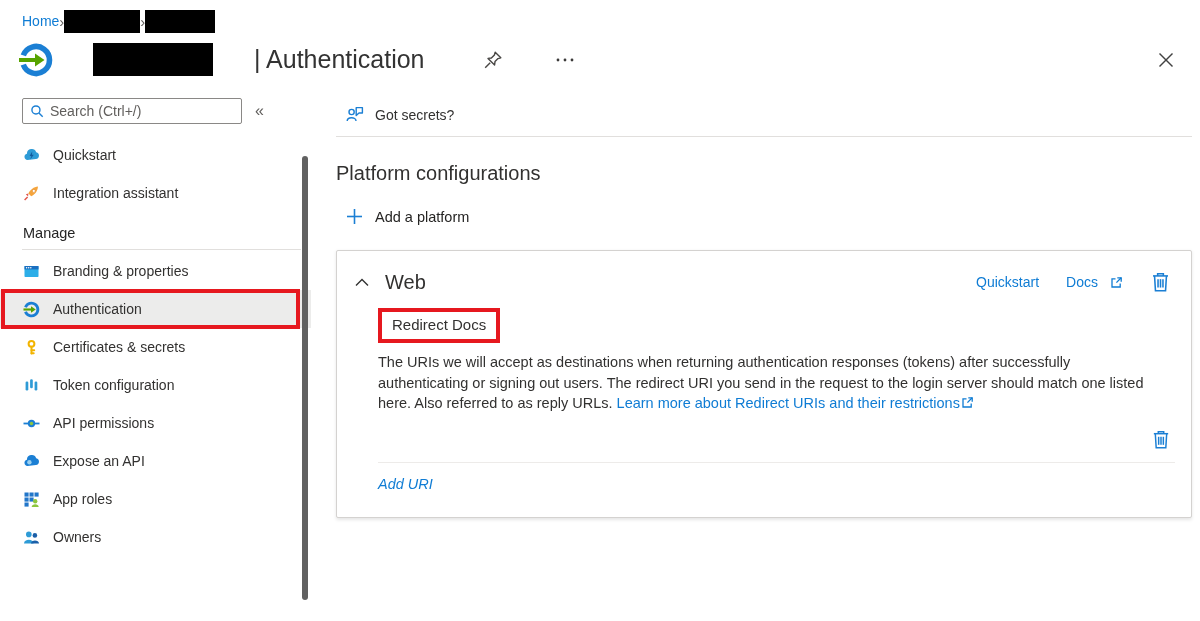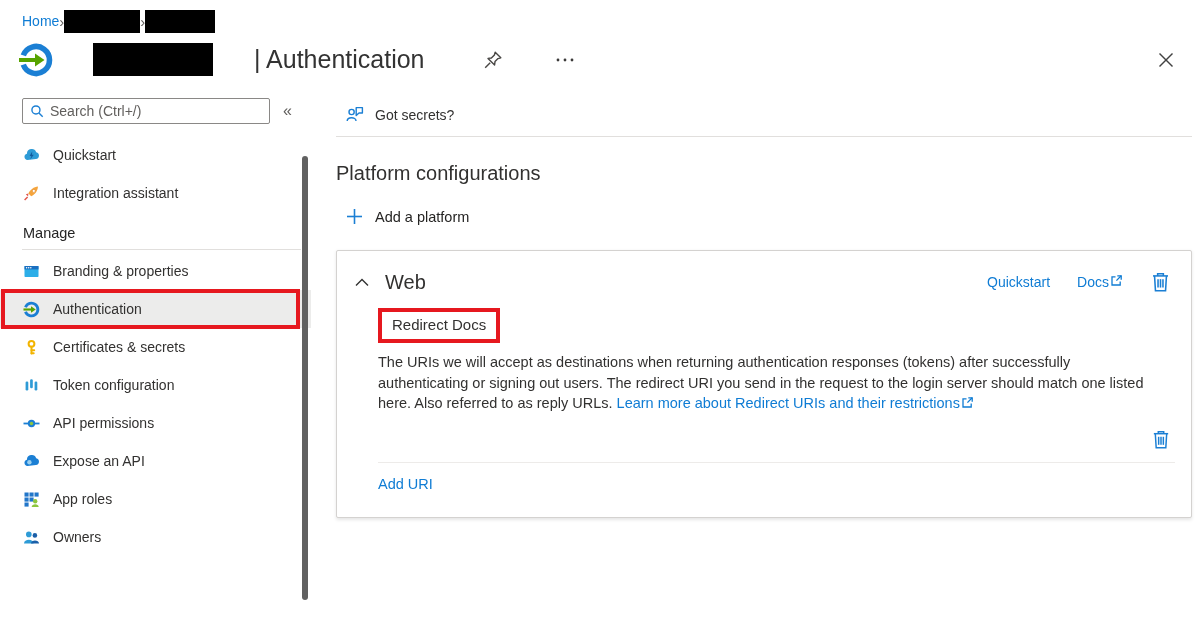--- a/index.html
+++ b/index.html
@@ -22,21 +22,21 @@
   .pin-btn { margin-left: 24px; }
   .more-btn { margin-left: 16px; }
   .close-btn { margin-left: auto; }
 
   
   .content { display: flex; margin-top: 12px; height: 523px; }
 
   
   .sidebar { width: 311px; flex: 0 0 auto; position: relative; padding-top: 8px; }
   .search-row { display: flex; align-items: center; margin-left: 22px; gap: 13px; }
-  .searchbox { width: 248px; height: 26px; border: 1px solid #8a8886; border-radius: 2px;
+  .searchbox { width: 220px; height: 26px; border: 1px solid #8a8886; border-radius: 2px;
     display: flex; align-items: center; padding: 0 7px; gap: 6px; background: #fff; }
   .searchbox input { border: none; outline: none; flex: 1; font-size: 14px; font-family: inherit; color: #323130; background: transparent; }
   .searchbox input::placeholder { color: #605e5c; }
   .collapse-glyph { font-size: 16px; color: #605e5c; cursor: pointer; background: none; border: none; }
 
   nav { margin-top: 12px; }
   .nav-item { height: 38px; display: flex; align-items: center; gap: 13px; padding-left: 23px;
     font-size: 14px; color: #323130; cursor: pointer; position: relative; }
   .nav-item.selected { background: var(--selected-bg); }
   .icn { width: 17px; height: 17px; display: inline-flex; flex: 0 0 auto; }
@@ -57,30 +57,30 @@
   .add-platform { display: inline-flex; align-items: center; gap: 12px; margin: 23px 0 0 0; padding-left: 10px;
     font-size: 14.5px; color: #252423; cursor: pointer; background: none; border: none; font-family: inherit; }
 
   .web-card { margin-top: 21px; border: 1px solid #d4d2d0; border-radius: 2px; background: #fff;
     box-shadow: 0 1.6px 3.6px rgba(0,0,0,.1); padding: 12px 16px 24px 16px; }
   .card-head { display: flex; align-items: center; padding-top: 6px; }
   .card-title { font-size: 20px; font-weight: 400; margin-left: 14px; color: #323130; }
   .spacer { flex: 1; }
   .card-link { color: var(--link-blue); font-size: 14px; text-decoration: none; cursor: pointer; }
   .ql { margin-right: 27px; }
-  .docs-wrap { display: inline-flex; align-items: flex-start; gap: 0; margin-right: 25px; cursor: pointer; }
+  .docs-wrap { display: inline-flex; align-items: center; gap: 11px; margin-right: 25px; cursor: pointer; }
   .trash-btn { margin-right: 2px; }
   .sec-title-box { display: inline-block; margin: 13px 0 0 25px; border: 4px solid var(--annotation-red);
     padding: 4px 10px 6px 10px; font-size: 15px; color: #323130; }
   .card-desc { margin: 9px 14px 0 25px; font-size: 14.5px; line-height: 20.5px; color: #323130; }
   .card-desc a { color: var(--link-blue); text-decoration: none; cursor: pointer; }
   .ext-inline { display: inline-block; vertical-align: -1px; margin-left: 1px; }
   .uri-row { display: flex; justify-content: flex-end; align-items: center; margin: 12px 2px 0 0; height: 28px; }
   .card-divider { border: none; border-top: 1px solid #edebe9; margin: 8px 0 0 25px; }
-  .add-uri { display: inline-block; margin: 13px 0 0 25px; font-size: 14.5px; color: var(--link-blue); text-decoration: none; cursor: pointer; }
+  .add-uri { display: inline-block; margin: 13px 0 0 25px; font-size: 14.5px; color: var(--link-blue); text-decoration: none; cursor: pointer; font-style: italic; }
 </style>
 </head>
 <body>
 
 <div class="breadcrumb">
   <a>Home</a>
   <span class="crumb-sep">›</span>
   <span class="redact c1"></span>
   <span class="crumb-sep">›</span>
   <span class="redact c2"></span>

